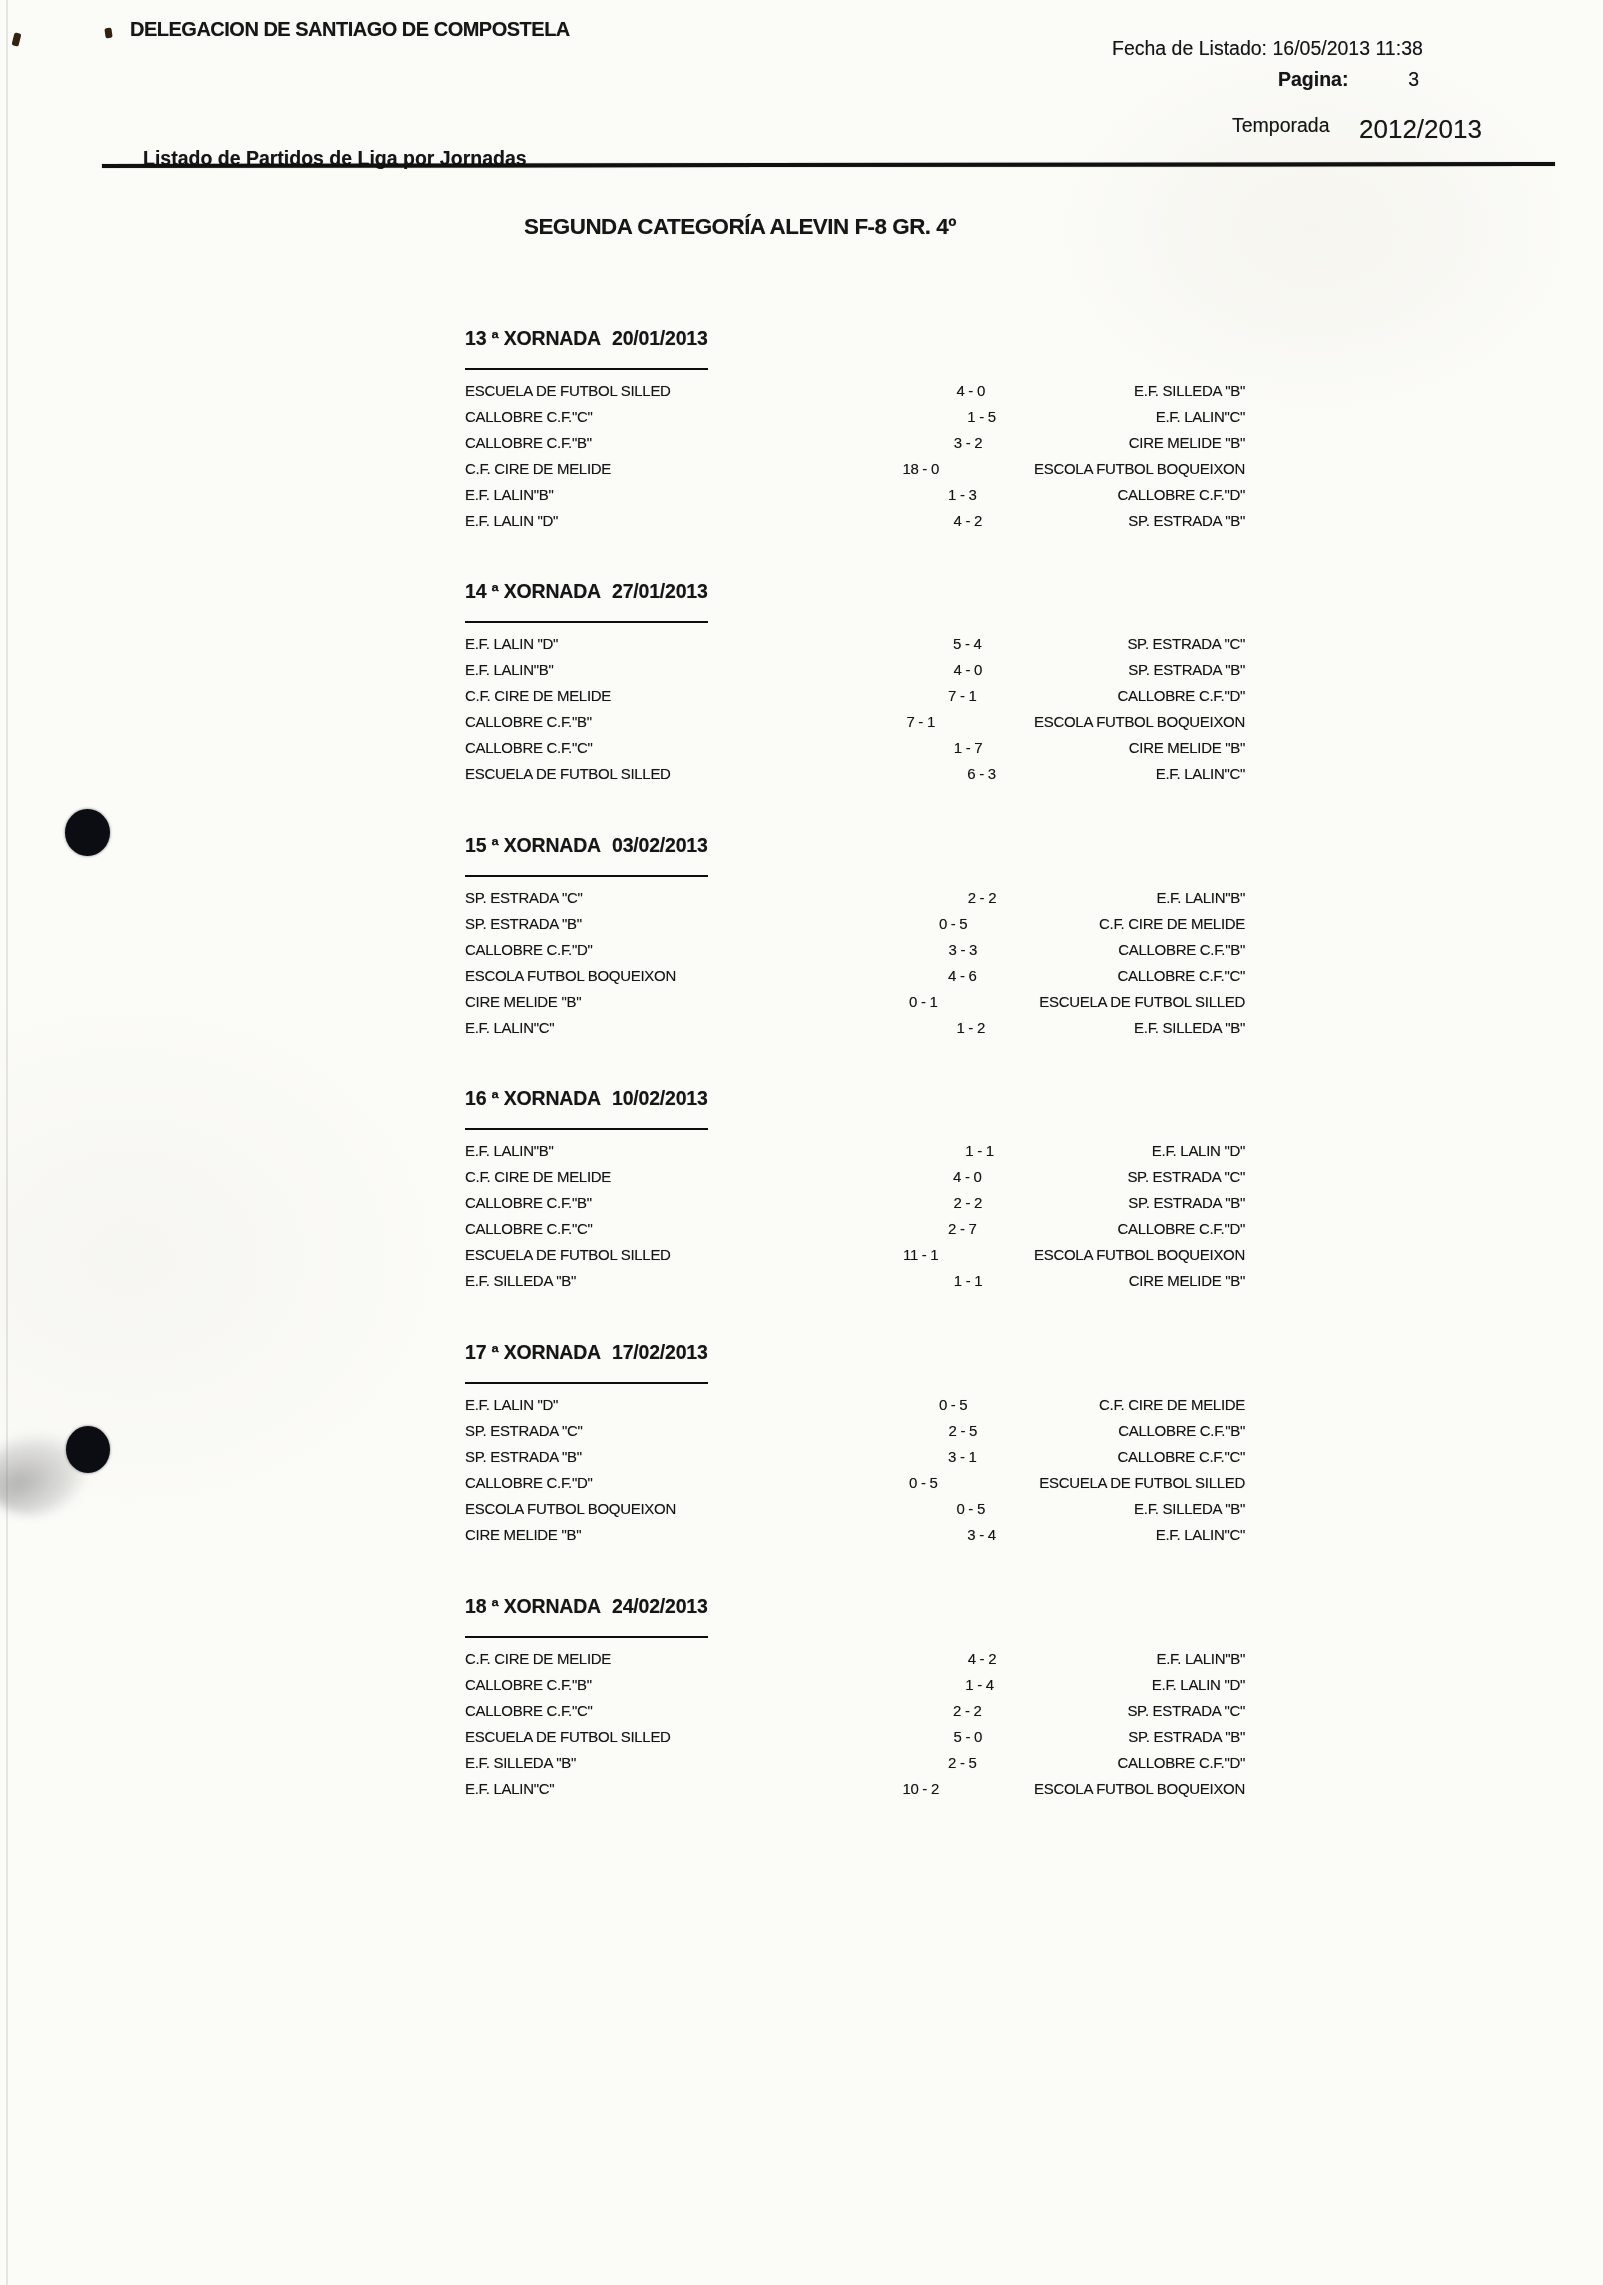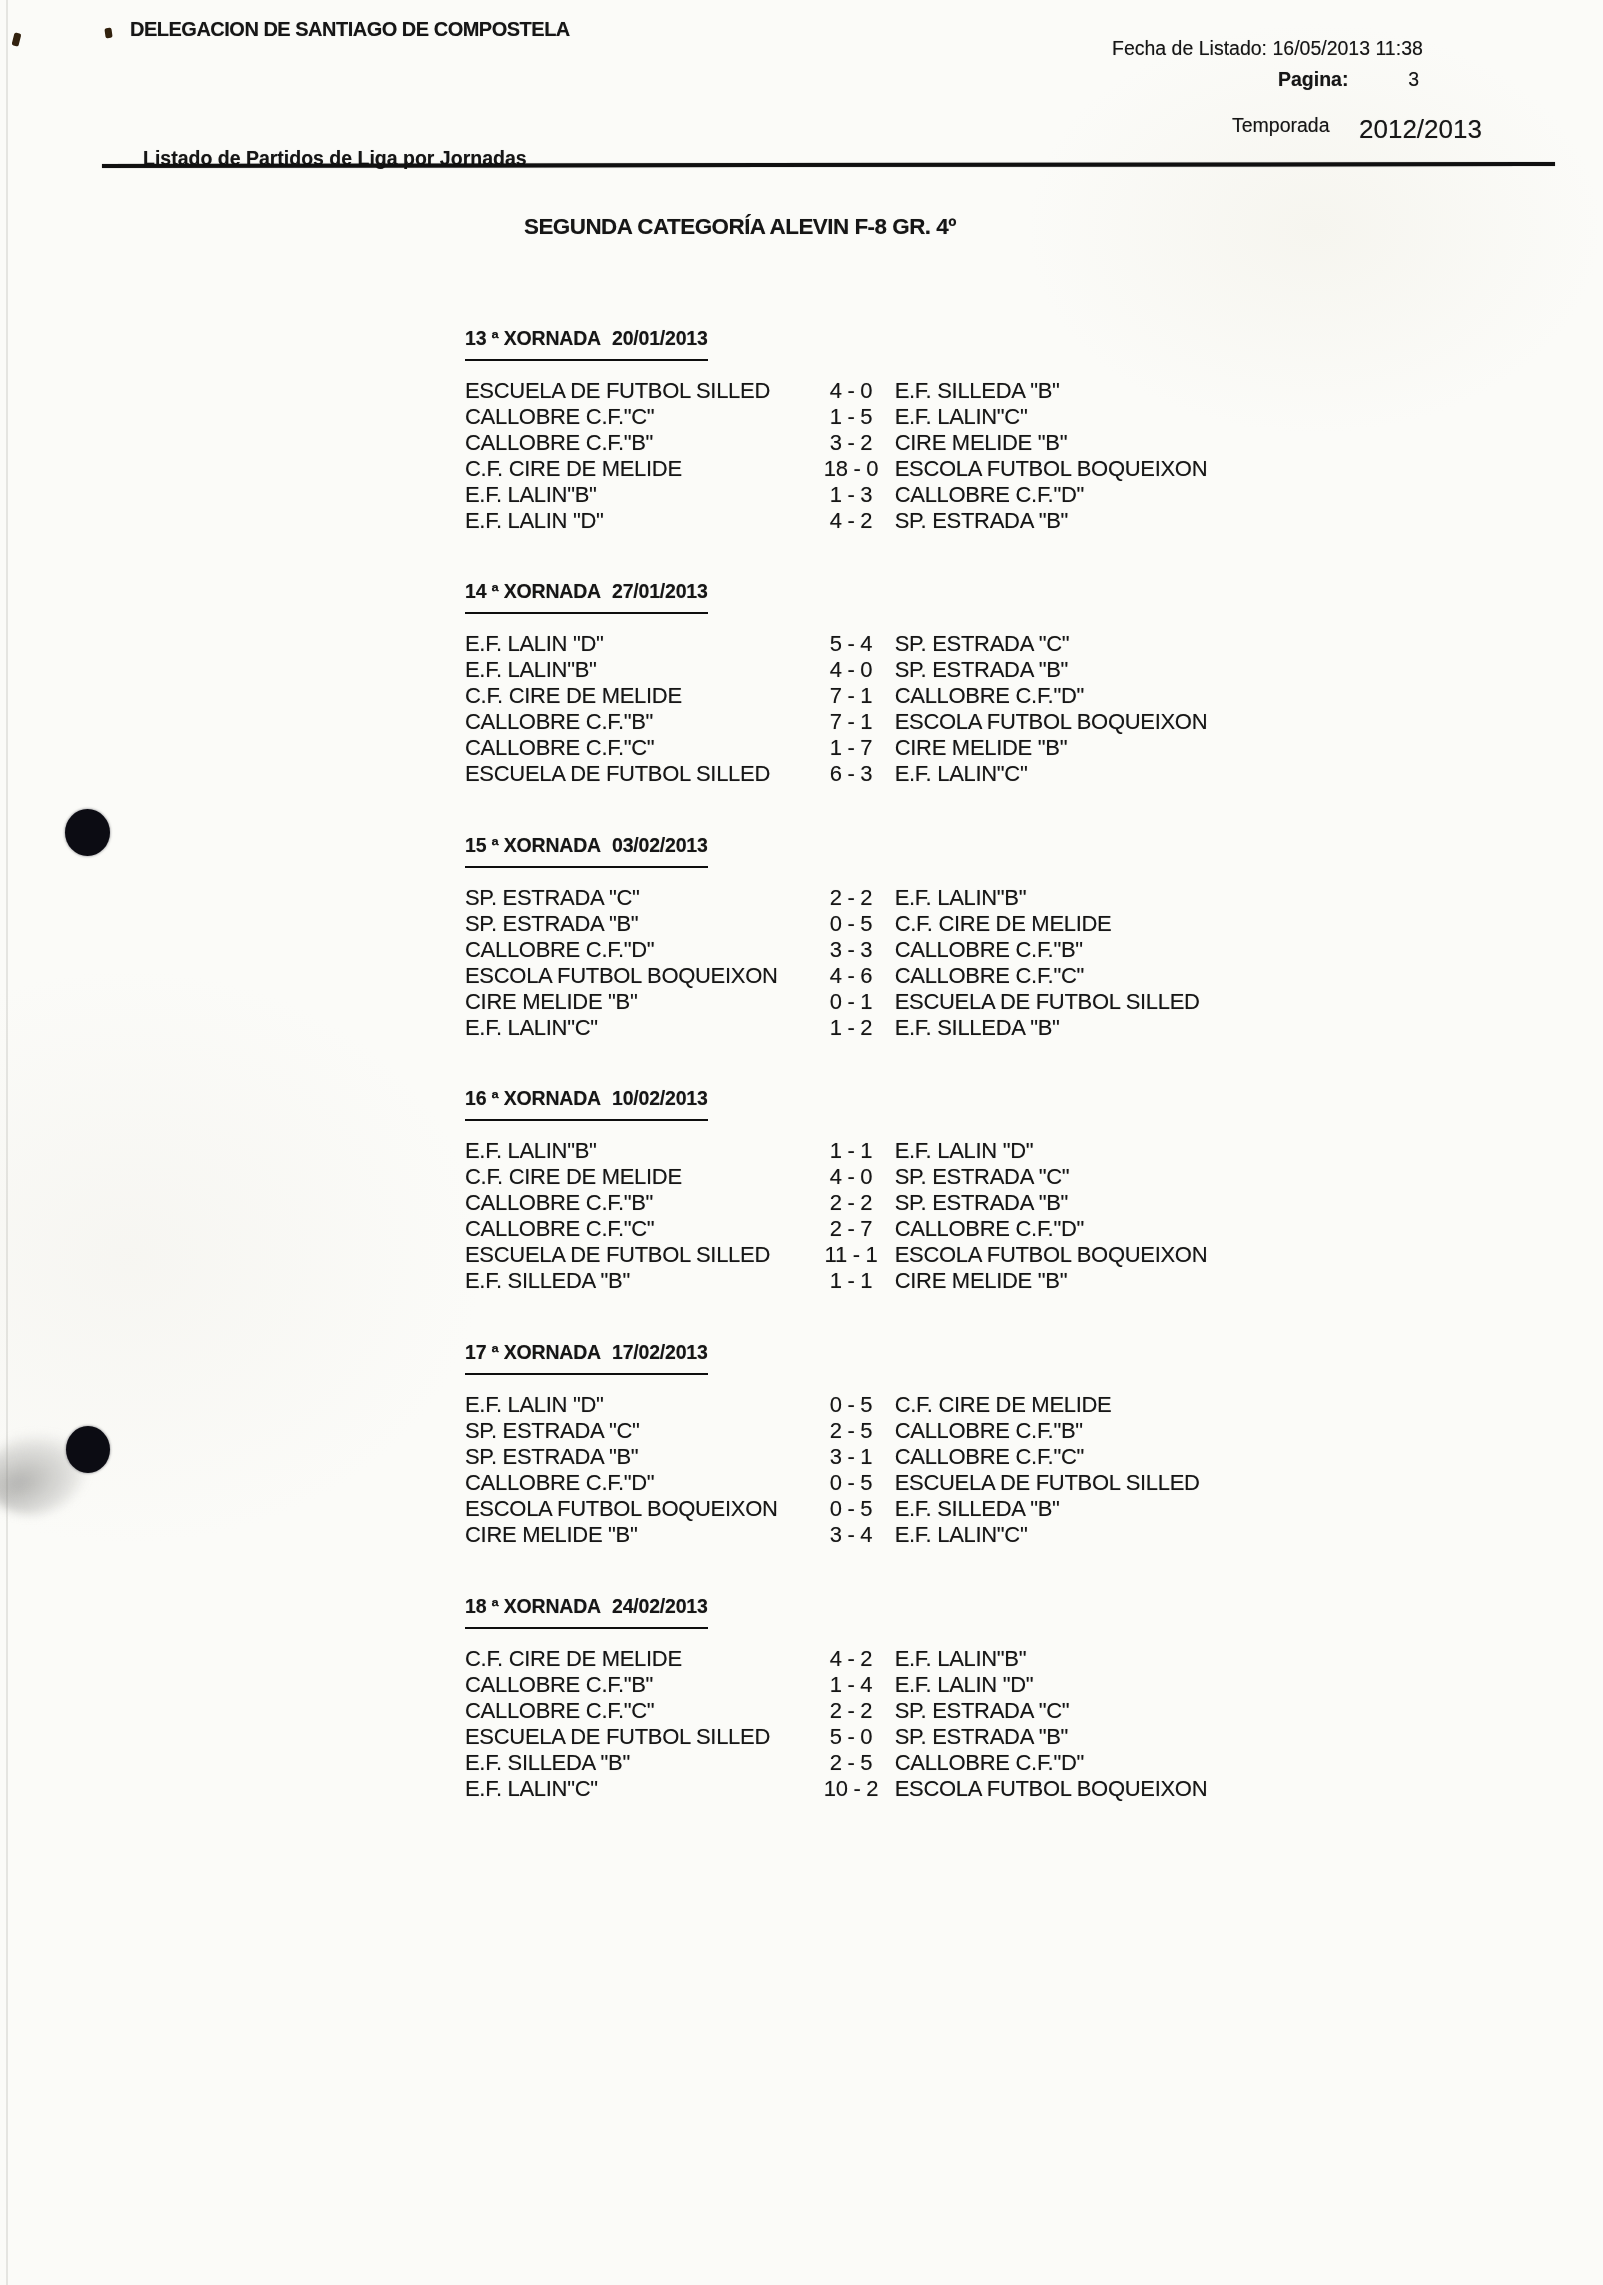--- a/index.html
+++ b/index.html
@@ -25,27 +25,27 @@
   .listado     { left:143px;  top:115px; font-size:19.5px; font-weight:bold;margin-top:32px; }
   .temporada-lbl { left:1232px; top:114px; font-size:19.5px; font-weight:normal; }
   .temporada-val { left:1359px; top:114px; font-size:26px; }
   .rule { left:102px; top:163px; width:1453px; height:3.9px; background:#101010;
           transform:rotate(-0.08deg); box-shadow:0 0 1px rgba(0,0,0,0.6); }
 
   .category-title { left:524px; top:214px; font-size:22.4px; font-weight:bold; letter-spacing:-0.5px; }
 
   
   .jornada { position:absolute; left:465px; width:780px; height:229px; }
-  .j-heading { display:inline-flex; border-bottom:2.9px solid #0e0e0e; padding-bottom:9px;
+  .j-heading { display:inline-flex; border-bottom:2.9px solid #0e0e0e; padding-bottom:18px;
                font-size:19.5px; font-weight:bold; letter-spacing:-0.2px; }
   .j-label { display:inline-block; min-width:147px; }
   .j-date  { display:inline-block; }
   .matches { position:absolute; left:0; top:51px; width:100%; }
   .match-row { display:flex; height:26px; line-height:26px;
-               font-size:22px; letter-spacing:-0.3px; white-space:nowrap; }
+               font-size:15px; letter-spacing:-0.3px; white-space:nowrap;justify-content:space-between; }
   .home  { width:354px; overflow:visible; }
   .score { width:64px; text-align:center; }
   .away  { margin-left:11.7px; }
 
   
   .punch { border-radius:50%; background:#0c0c13; box-shadow:0 0 2.9px rgba(10,10,20,0.55); }
   .punch1 { left:65px; top:809px; width:45px; height:47px; }
   .punch2 { left:66px; top:1426px; width:44px; height:47px; }
   .smudge { left:-13.7px; top:1432px; width:101px; height:82px; border-radius:50%;
             background:radial-gradient(ellipse at 30% 55%, rgba(110,110,108,0.5), rgba(140,140,138,0.22) 55%, transparent 75%);

